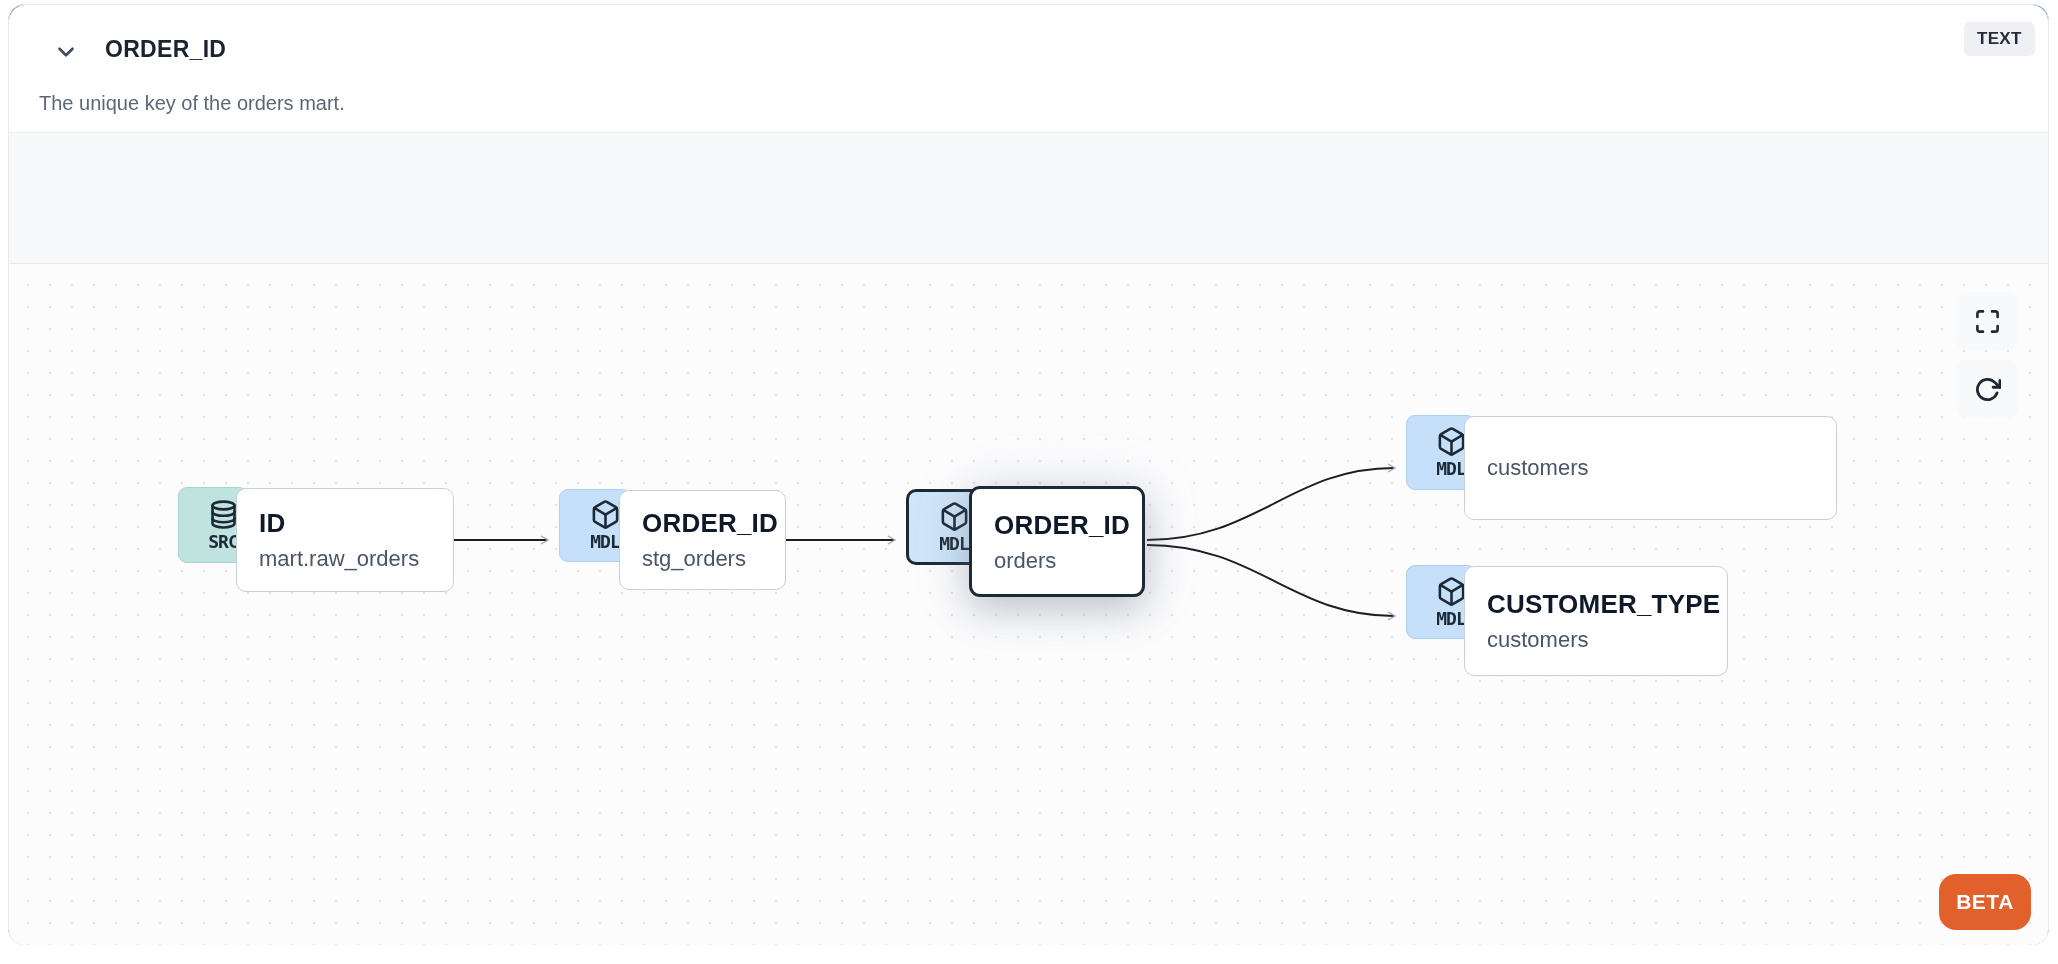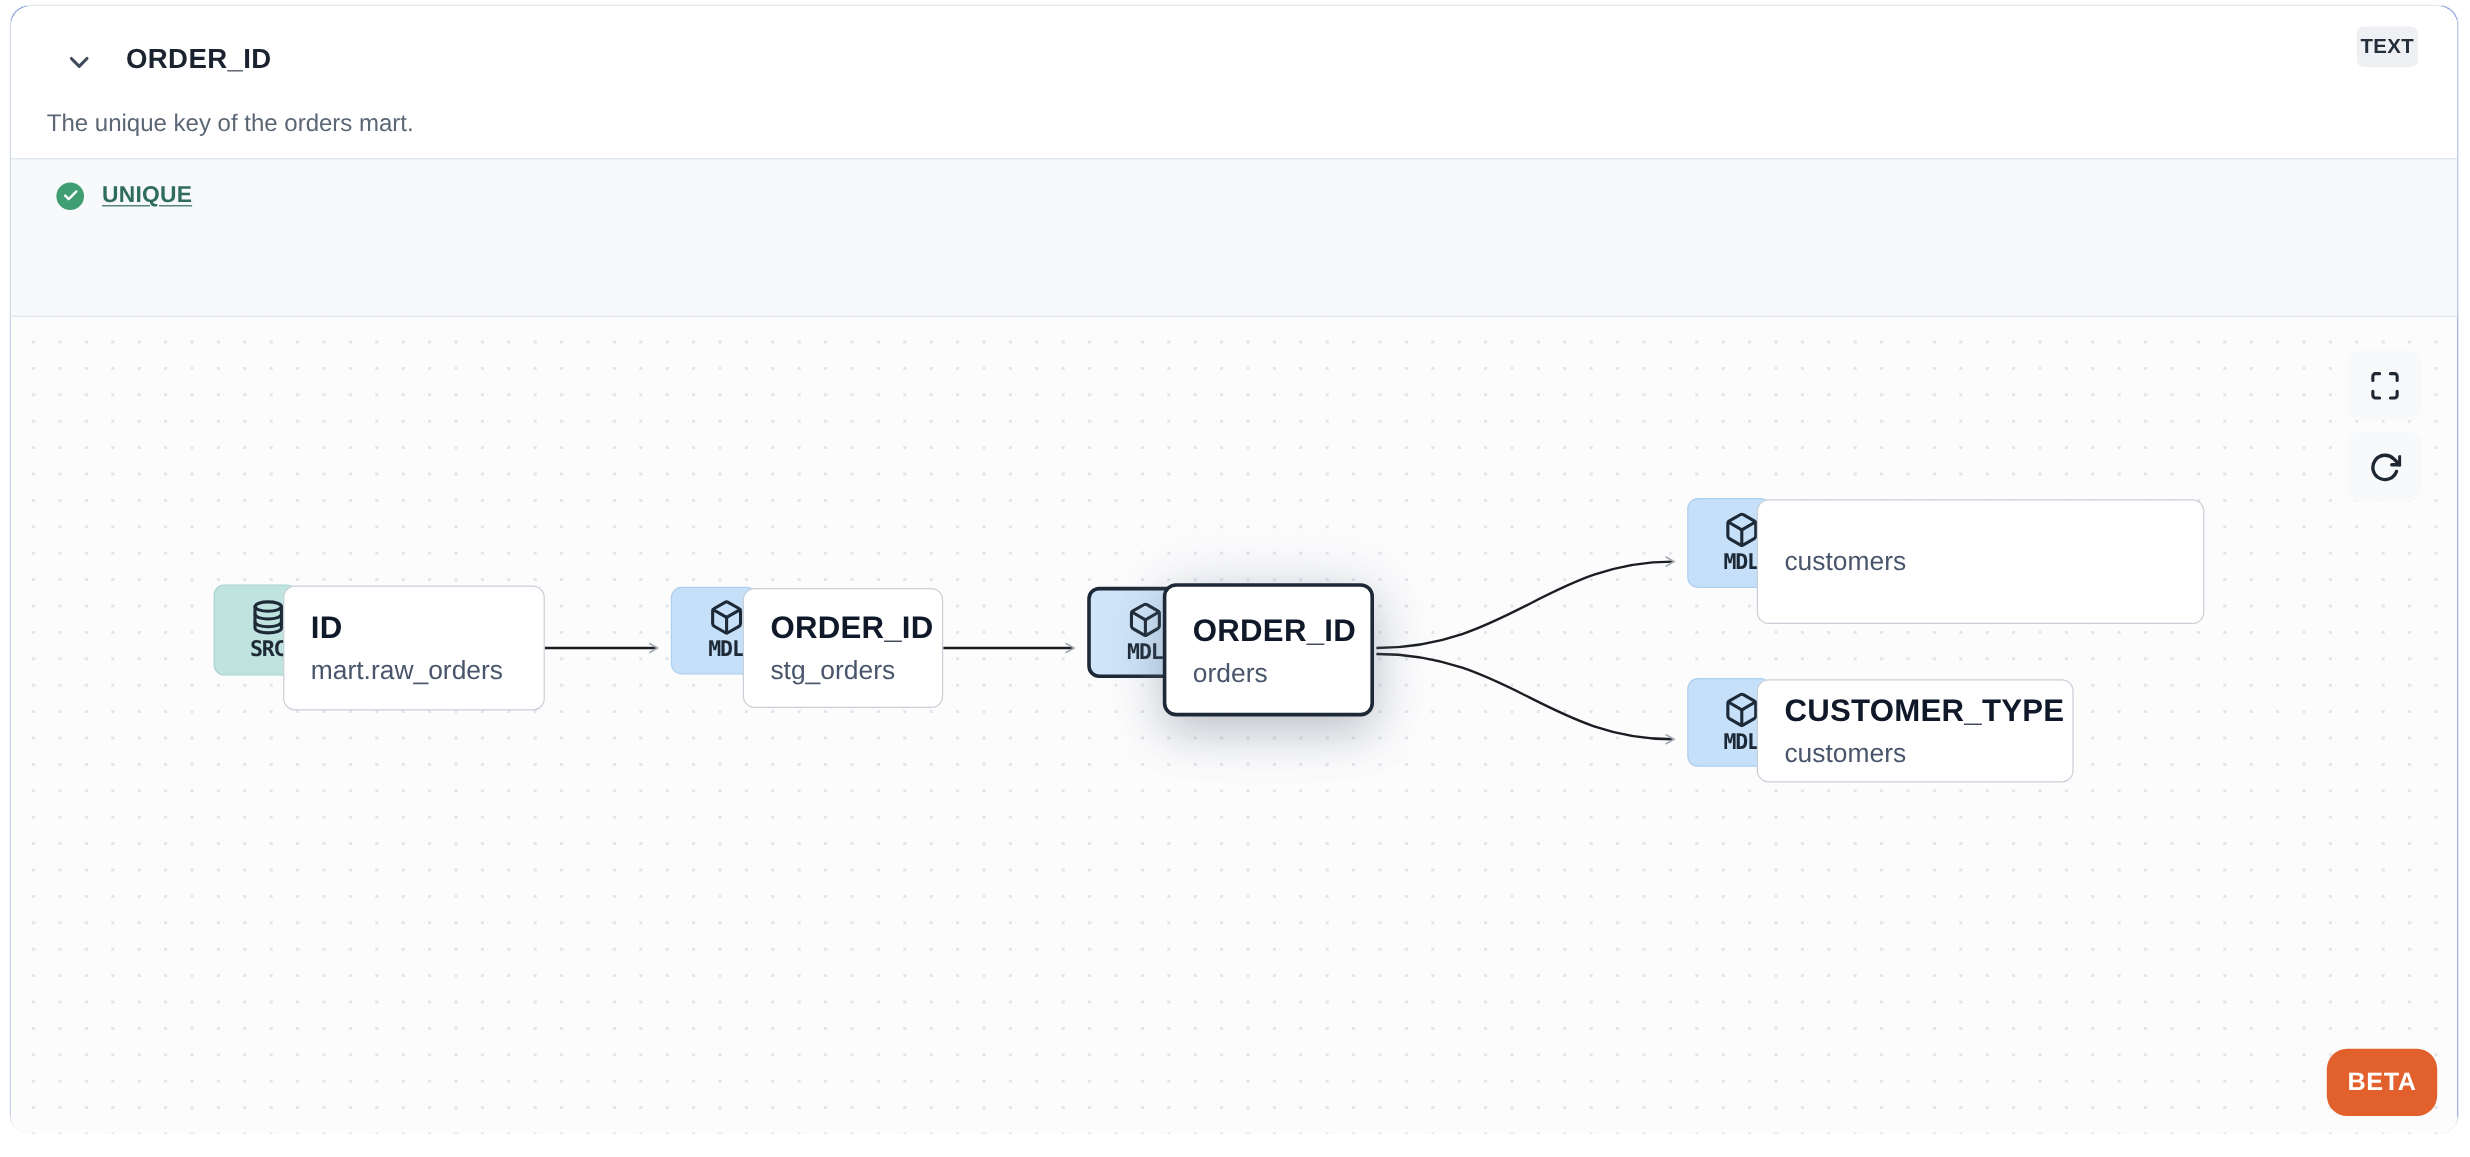--- a/index.html
+++ b/index.html
@@ -7,21 +7,21 @@
 
   .panel { position:absolute; left:8px; top:4px; width:2041px; height:941px;
            background:#1d4ed8; border:1.5px solid #e7e9ed; border-radius:16px; }
 
   
   .hdr { position:absolute; left:0; top:0; width:100%; height:127px; background:#fff; border-radius:16px 16px 0 0; }
   .chev { position:absolute; left:44px; top:34px; width:26px; height:26px; color:#3f4a5a; cursor:pointer; }
   .title { position:absolute; left:96px; top:31px; font-size:23px; font-weight:700; color:#1b2330; letter-spacing:.3px; }
   .desc { position:absolute; left:30px; top:87px; font-size:20px; color:#5c6775; }
   .type-badge { position:absolute; left:1955px; top:17px; background:#eef0f3; color:#242d3a;
-                font-size:17px; font-weight:600; padding:7px 3px; border-radius:6px; letter-spacing:.3px; }
+                font-size:17px; font-weight:600; padding:7px 13px; border-radius:6px; letter-spacing:.3px; }
 
   
   .tests { position:absolute; left:0; top:127px; width:100%; height:132px; background:#f8f9fb;
            border-top:1px solid #eceef1; border-bottom:1px solid #e7e9ed;
            padding:16px 0 0 38px; display:flex; flex-direction:column; gap:30px; }
   .trow { display:flex; align-items:center; gap:15px; height:28px; }
   .tcheck { width:23px; height:23px; border-radius:50%; background:#3f9e72; display:flex; align-items:center; justify-content:center; color:#fff; flex:0 0 auto; }
   .tlabel { font-size:19px; font-weight:600; color:#2e6c5e; text-decoration:underline; text-underline-offset:3px; cursor:pointer; letter-spacing:.2px; }
 
   
@@ -45,21 +45,21 @@
   .nsub { font-size:22px; color:#49556a; white-space:nowrap; }
   .node.selected .badge { border:3.5px solid #1d2936; background:#cfe5f9; border-radius:10px; }
   .node.selected .ncard { border:3.5px solid #1d2936; border-radius:11px;
                           box-shadow:0 14px 38px rgba(71,85,105,.28), 0 0 55px rgba(148,163,184,.22); }
 
   
   .n1 { left:169px; top:223px; } .n1 .badge { left:0; top:0; width:70px; height:76px; padding-right:12px; } .n1 .ncard { left:58px; top:1px; width:218px; height:104px; }
   .n2 { left:550px; top:225px; } .n2 .badge { left:0; top:0; width:72px; height:73px; padding-right:12px; } .n2 .ncard { left:60px; top:1px; width:167px; height:100px; }
   .n3 { left:897px; top:222px; } .n3 .badge { left:0; top:3px; width:76px; height:76px; padding-right:12px; } .n3 .ncard { left:63px; top:0; width:176px; height:111px; }
   .n4 { left:1397px; top:151px; } .n4 .badge { left:0; top:0; width:70px; height:75px; padding-right:12px; } .n4 .ncard { left:58px; top:1px; width:373px; height:104px; }
-  .n5 { left:1397px; top:301px; } .n5 .badge { left:0; top:0; width:70px; height:74px; padding-right:12px; } .n5 .ncard { left:58px; top:1px; width:264px; height:86px; }
+  .n5 { left:1397px; top:301px; } .n5 .badge { left:0; top:0; width:70px; height:74px; padding-right:12px; } .n5 .ncard { left:58px; top:1px; width:264px; height:110px; }
 
   
   .ctrl { position:absolute; width:62px; height:58px; left:1947px; border-radius:10px; background:#f7f9fa;
           display:flex; align-items:center; justify-content:center; color:#1f2733; cursor:pointer; }
   .ctrl svg { width:27px; height:27px; }
   .ctrl.fs { top:28px; } .ctrl.rf { top:96px; }
 
   .beta { position:absolute; left:1930px; top:610px; width:92px; height:56px; background:#e2602c; border-radius:17px;
           display:flex; align-items:center; justify-content:center; color:#ffffff; font-size:21px; font-weight:700; letter-spacing:.5px; }
 </style>
@@ -71,28 +71,20 @@
   <div class="hdr">
     <svg class="chev" viewBox="0 0 24 24" fill="none" stroke="currentColor" stroke-width="2.4" stroke-linecap="round" stroke-linejoin="round">
         <polyline points="6 9 12 15 18 9"></polyline>
       </svg>
     <div class="title">ORDER_ID</div>
     <div class="desc">The unique key of the orders mart.</div>
     <div class="type-badge">TEXT</div>
   </div>
 
   <div class="tests">
-    <div class="trow">
-      <span class="tcheck">
-        <svg width="14" height="14" viewBox="0 0 24 24" fill="none" stroke="#ffffff" stroke-width="3.4" stroke-linecap="round" stroke-linejoin="round">
-            <polyline points="20 6 9 17 4 12"></polyline>
-          </svg>
-      </span>
-      <a class="tlabel">UNIQUE</a>
-    </div>
   </div>
 
   <div class="canvas">
 
     <svg class="edges" viewBox="0 0 2039 681">
       <defs>
         <marker id="arrow" markerWidth="12" markerHeight="12" refX="7" refY="5" orient="auto" markerUnits="userSpaceOnUse">
           <path d="M1,1 L8,5 L1,9" fill="none" stroke="#a3aab4" stroke-width="1.4"></path>
         </marker>
       </defs>

